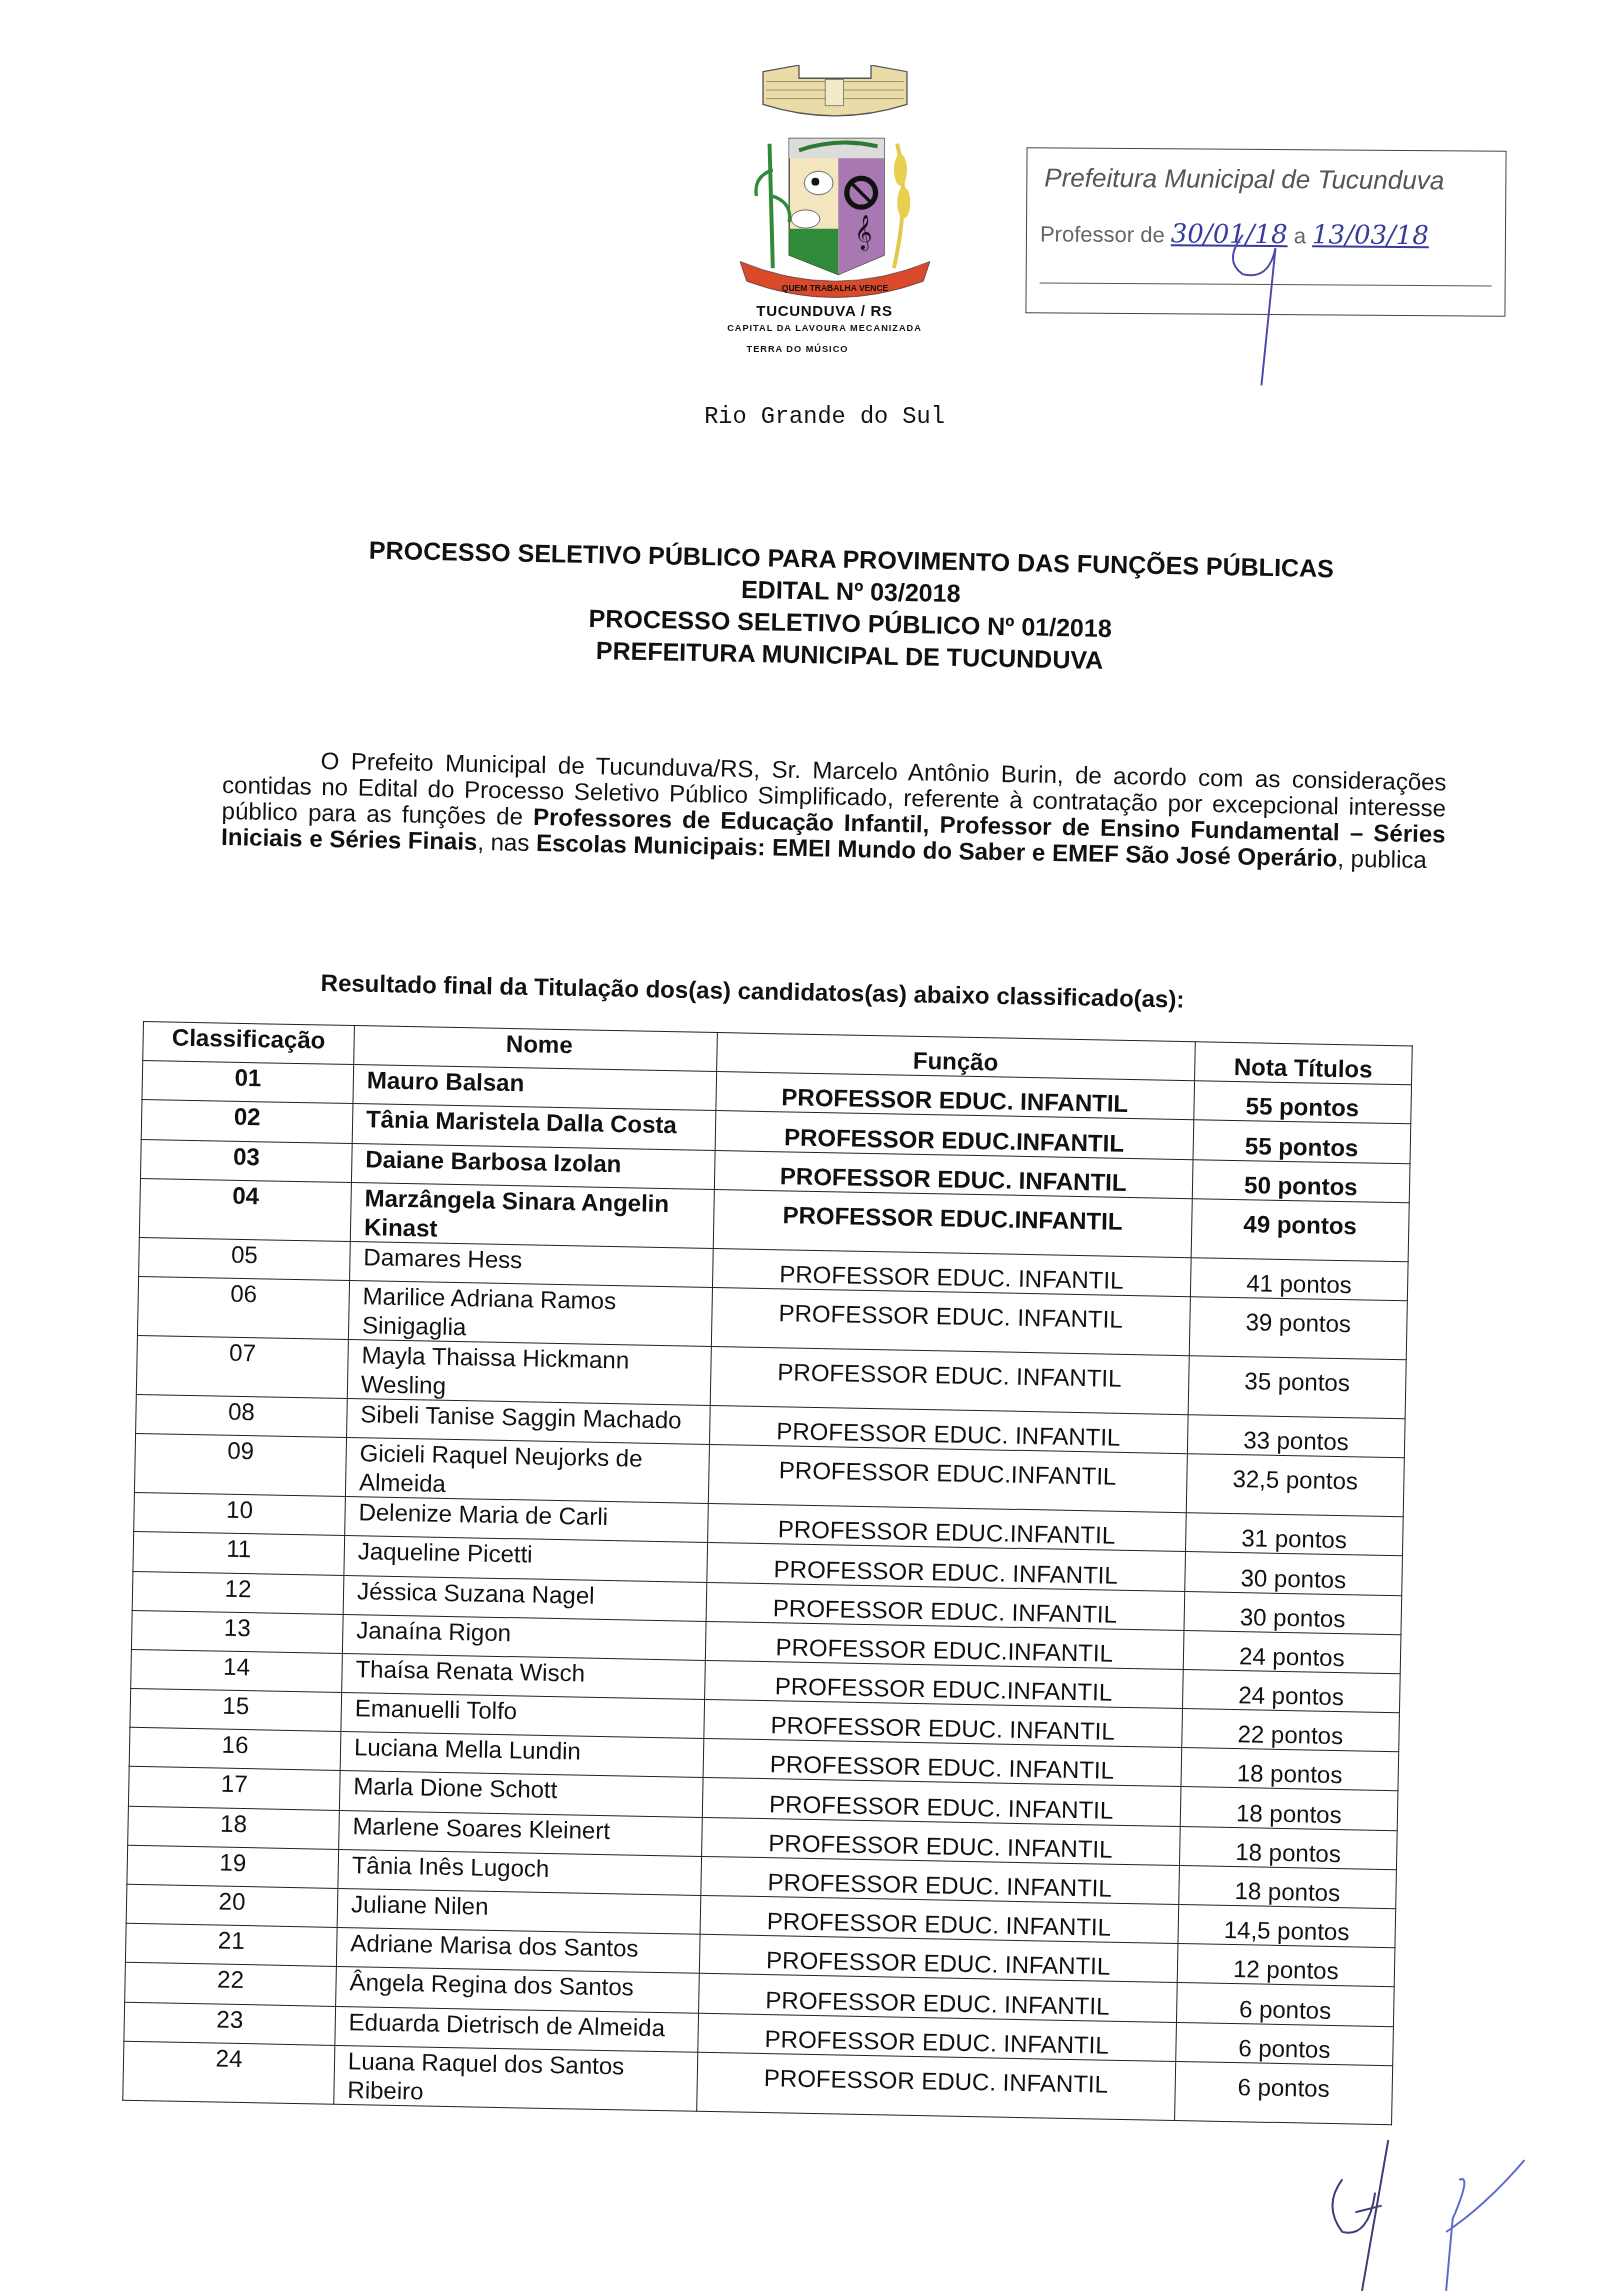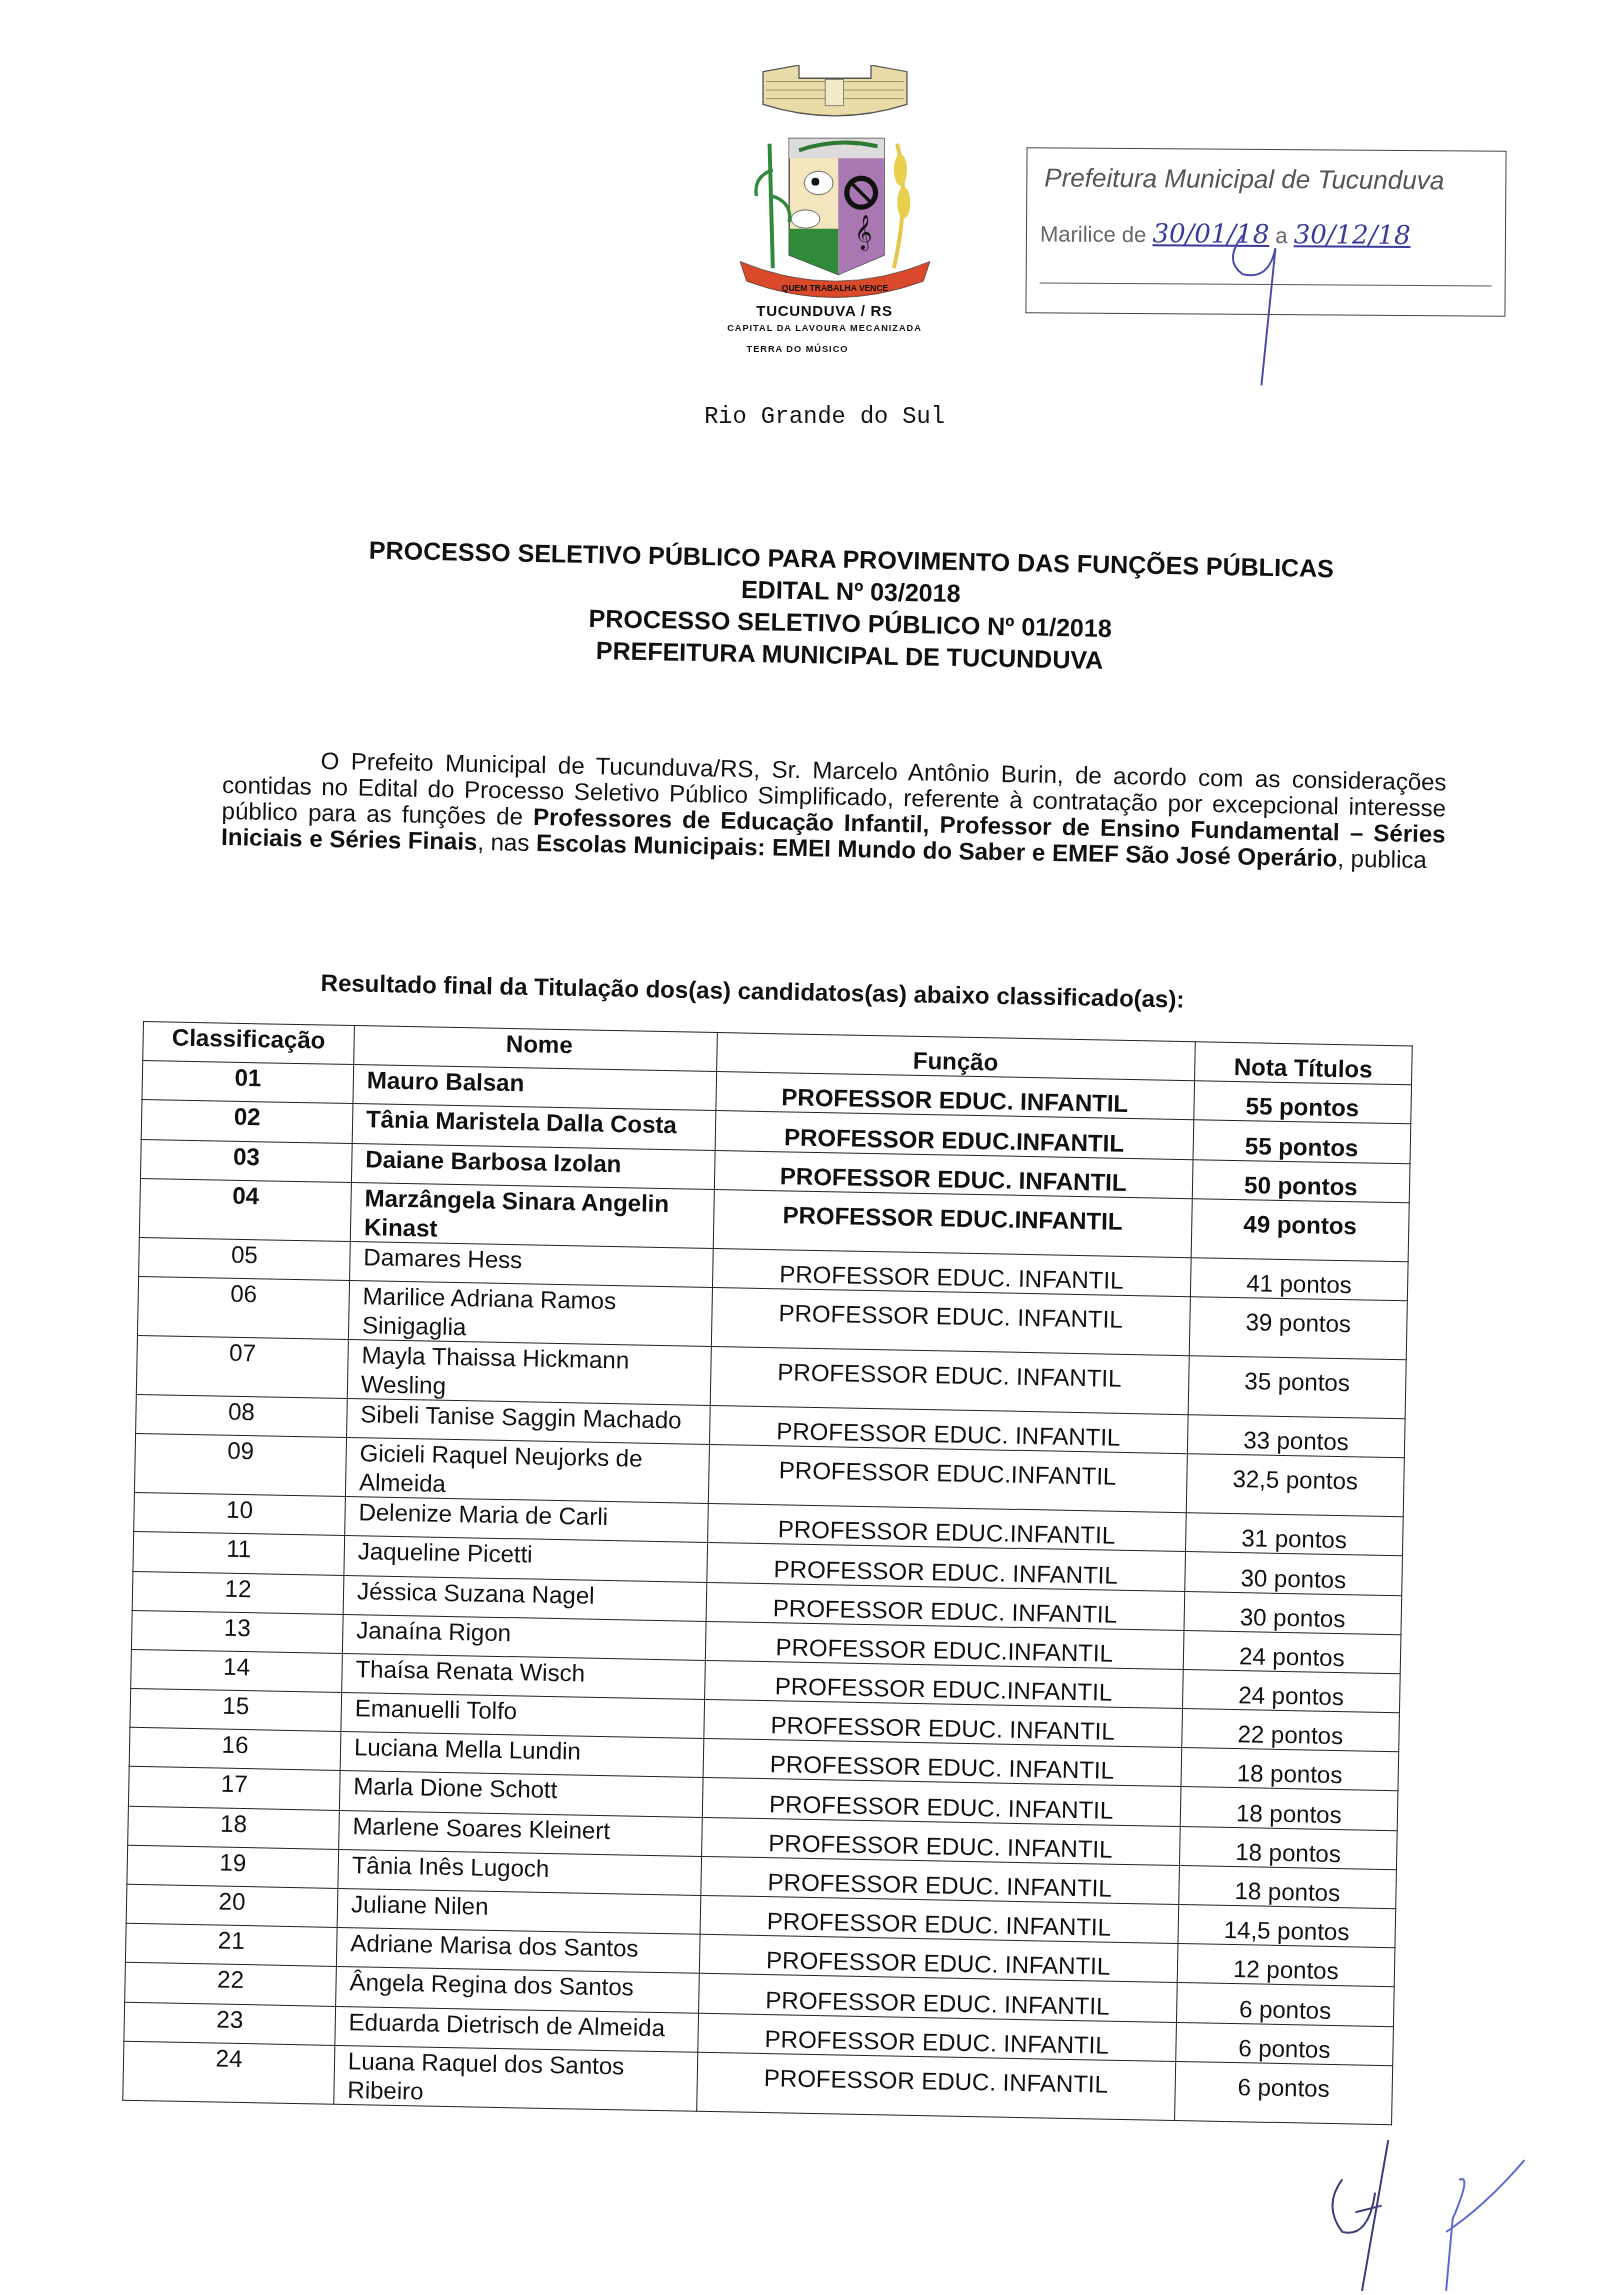--- a/index.html
+++ b/index.html
@@ -88,24 +88,24 @@
     <text x="165" y="345" font-size="13" font-weight="bold" text-anchor="middle" fill="#111" font-family="Liberation Sans, sans-serif">QUEM TRABALHA VENCE</text>
   </svg>
   <div class="crest-name">TUCUNDUVA / RS</div>
   <div class="crest-sub1">CAPITAL DA LAVOURA MECANIZADA</div>
   <div class="crest-sub2">TERRA DO MÚSICO</div>
   <div class="muni-sub">Rio Grande do Sul</div>
 
   <div class="stamp">
     <div class="stamp-title">Prefeitura Municipal de Tucunduva</div>
     <div class="stamp-line">
-      <span>Marilice de</span>
+      <span>Professor de</span>
       <span class="hand">30/01/18</span>
       <span>a</span>
-      <span class="hand">30/12/18</span>
+      <span class="hand">13/03/18</span>
     </div>
     <div class="stamp-rule"></div>
     <svg class="stamp-sig" viewBox="0 0 120 260">
       <path d="M30 20 Q0 60 30 80 Q70 90 80 40 L60 250" fill="none" stroke="#4a4aa8" stroke-width="3"></path>
     </svg>
   </div>
 
   <div class="heading">
     <div>PROCESSO SELETIVO PÚBLICO PARA PROVIMENTO DAS FUNÇÕES PÚBLICAS</div>
     <div>EDITAL Nº 03/2018</div>

